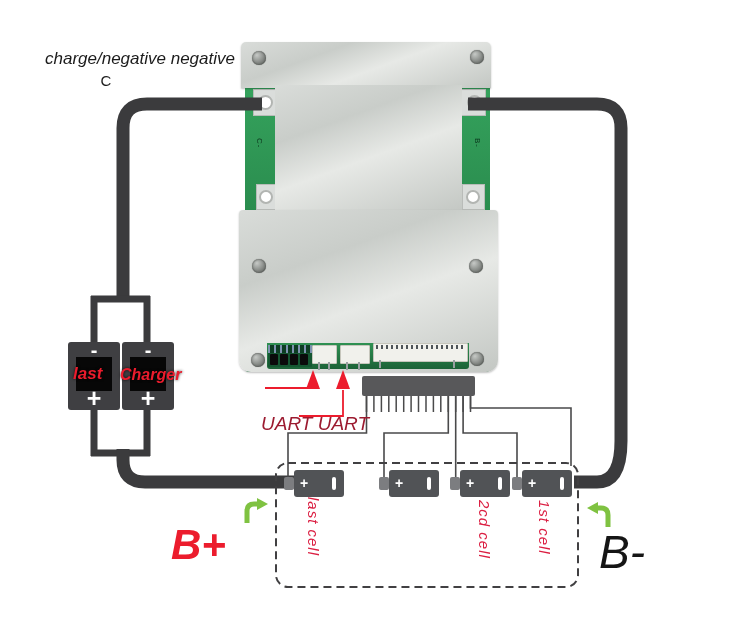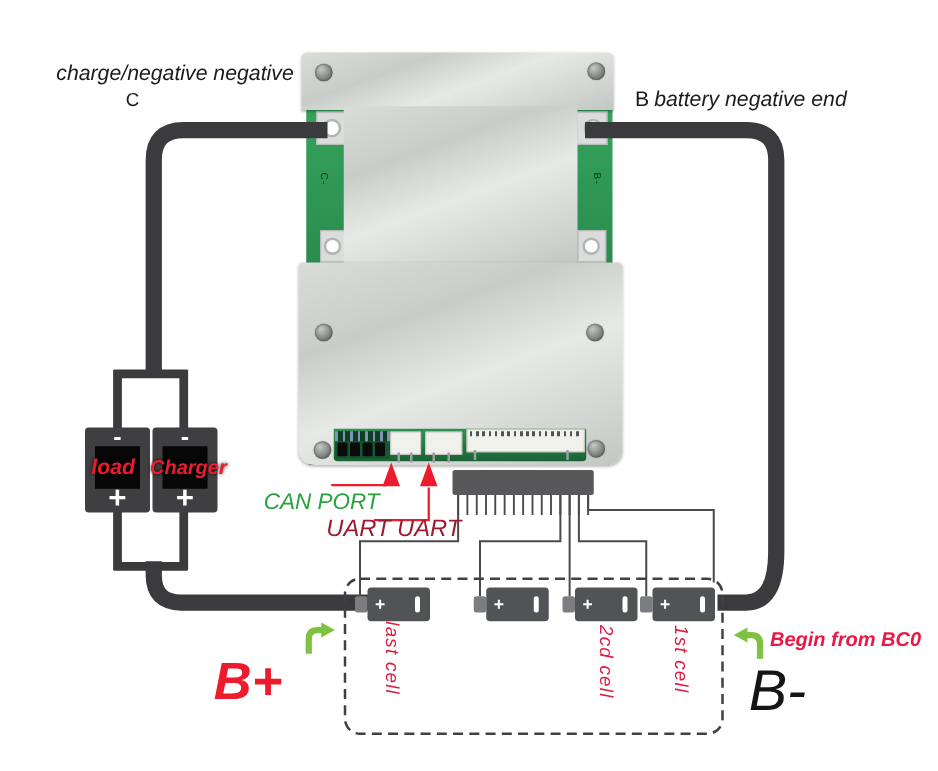--- a/index.html
+++ b/index.html
@@ -167,21 +167,21 @@
     <polygon class="ptr-head" points="343,370 336,389 350,389"></polygon>
     <path class="garrow" d="M247,523 V511 Q247,504 254,504 H258"></path>
     <polygon class="ghead" points="268,504 257,498 257,510"></polygon>
     <path class="garrow" d="M608,527 V515 Q608,508 601,508 H597"></path>
     <polygon class="ghead" points="587,508 598,502 598,514"></polygon>
   </svg>
 
   <div class="abs dev dev-load">
     <div class="dev-minus">-</div>
     <div class="dev-screen"></div>
-    <div class="dev-label lbl-load">load</div>
+    <div class="dev-label lbl-load">last</div>
     <div class="dev-plus">+</div>
   </div>
   <div class="abs dev dev-charger">
     <div class="dev-minus">-</div>
     <div class="dev-screen"></div>
     <div class="dev-label lbl-charger">Charger</div>
     <div class="dev-plus">+</div>
   </div>
 
   <div class="abs cell" style="left:284px">
@@ -208,26 +208,21 @@
   <div class="abs cell" style="left:512px">
     <div class="cell-nub"></div>
     <div class="cell-body">
       <div class="cell-plus">+</div>
       <div class="cell-minusbar"></div>
     </div>
   </div>
 
   <div class="abs t-italic title-left">charge/negative negative</div>
   <div class="abs title-left-c">C</div>
-  <div class="abs title-right">
-    <span>B</span><span class="it">battery negative end</span>
-  </div>
-  <div class="abs can-label">CAN PORT</div>
   <div class="abs uart-label">UART UART</div>
   <div class="abs bplus">B+</div>
   <div class="abs bminus">B-</div>
-  <div class="abs begin-note">Begin from BC0</div>
   <div class="abs cell-label cl1">last cell</div>
   <div class="abs cell-label cl2"></div>
   <div class="abs cell-label cl3">2cd cell</div>
   <div class="abs cell-label cl4">1st cell</div>
 
 </div>
 
 </body></html>

